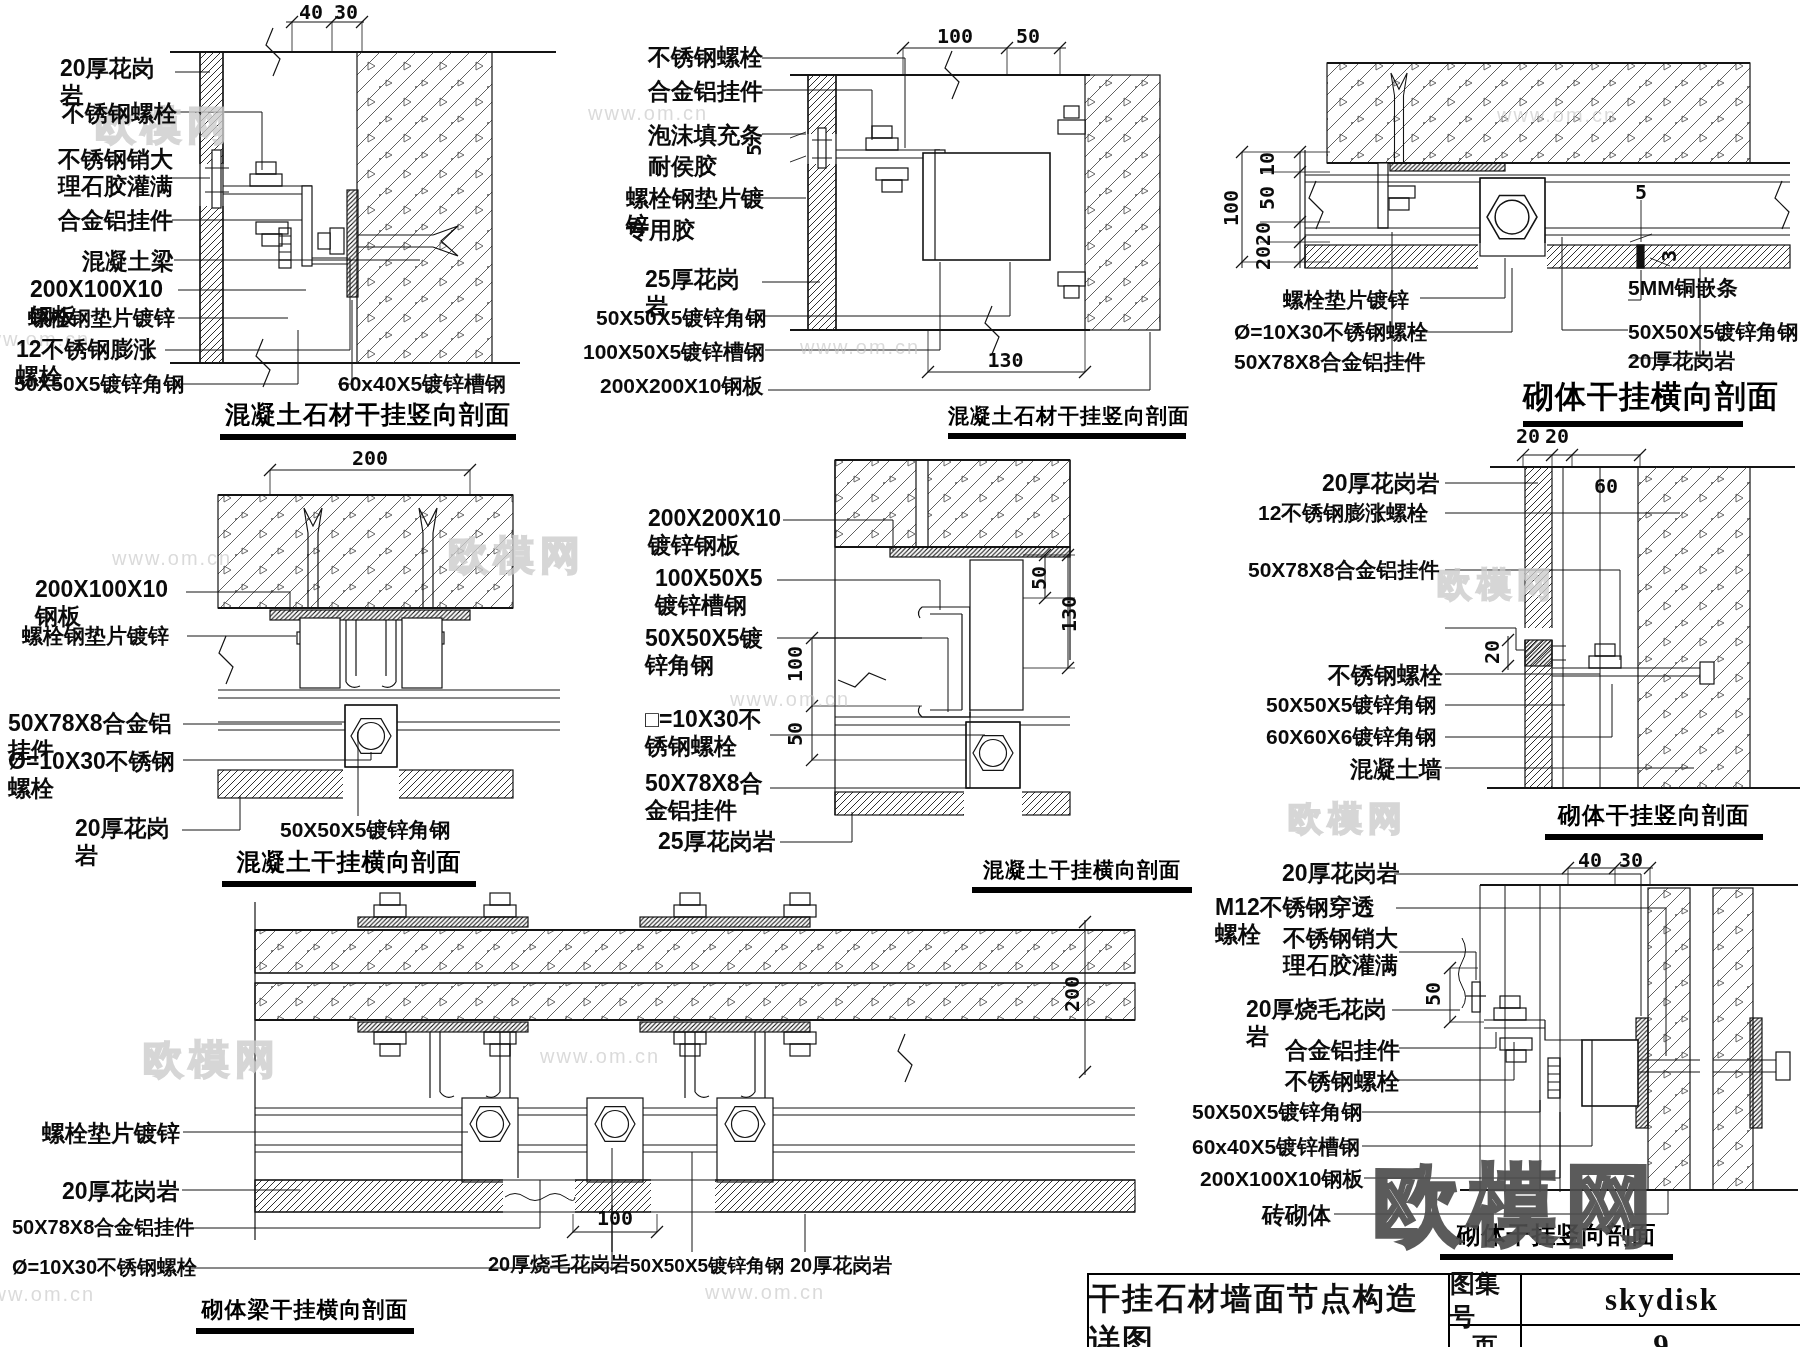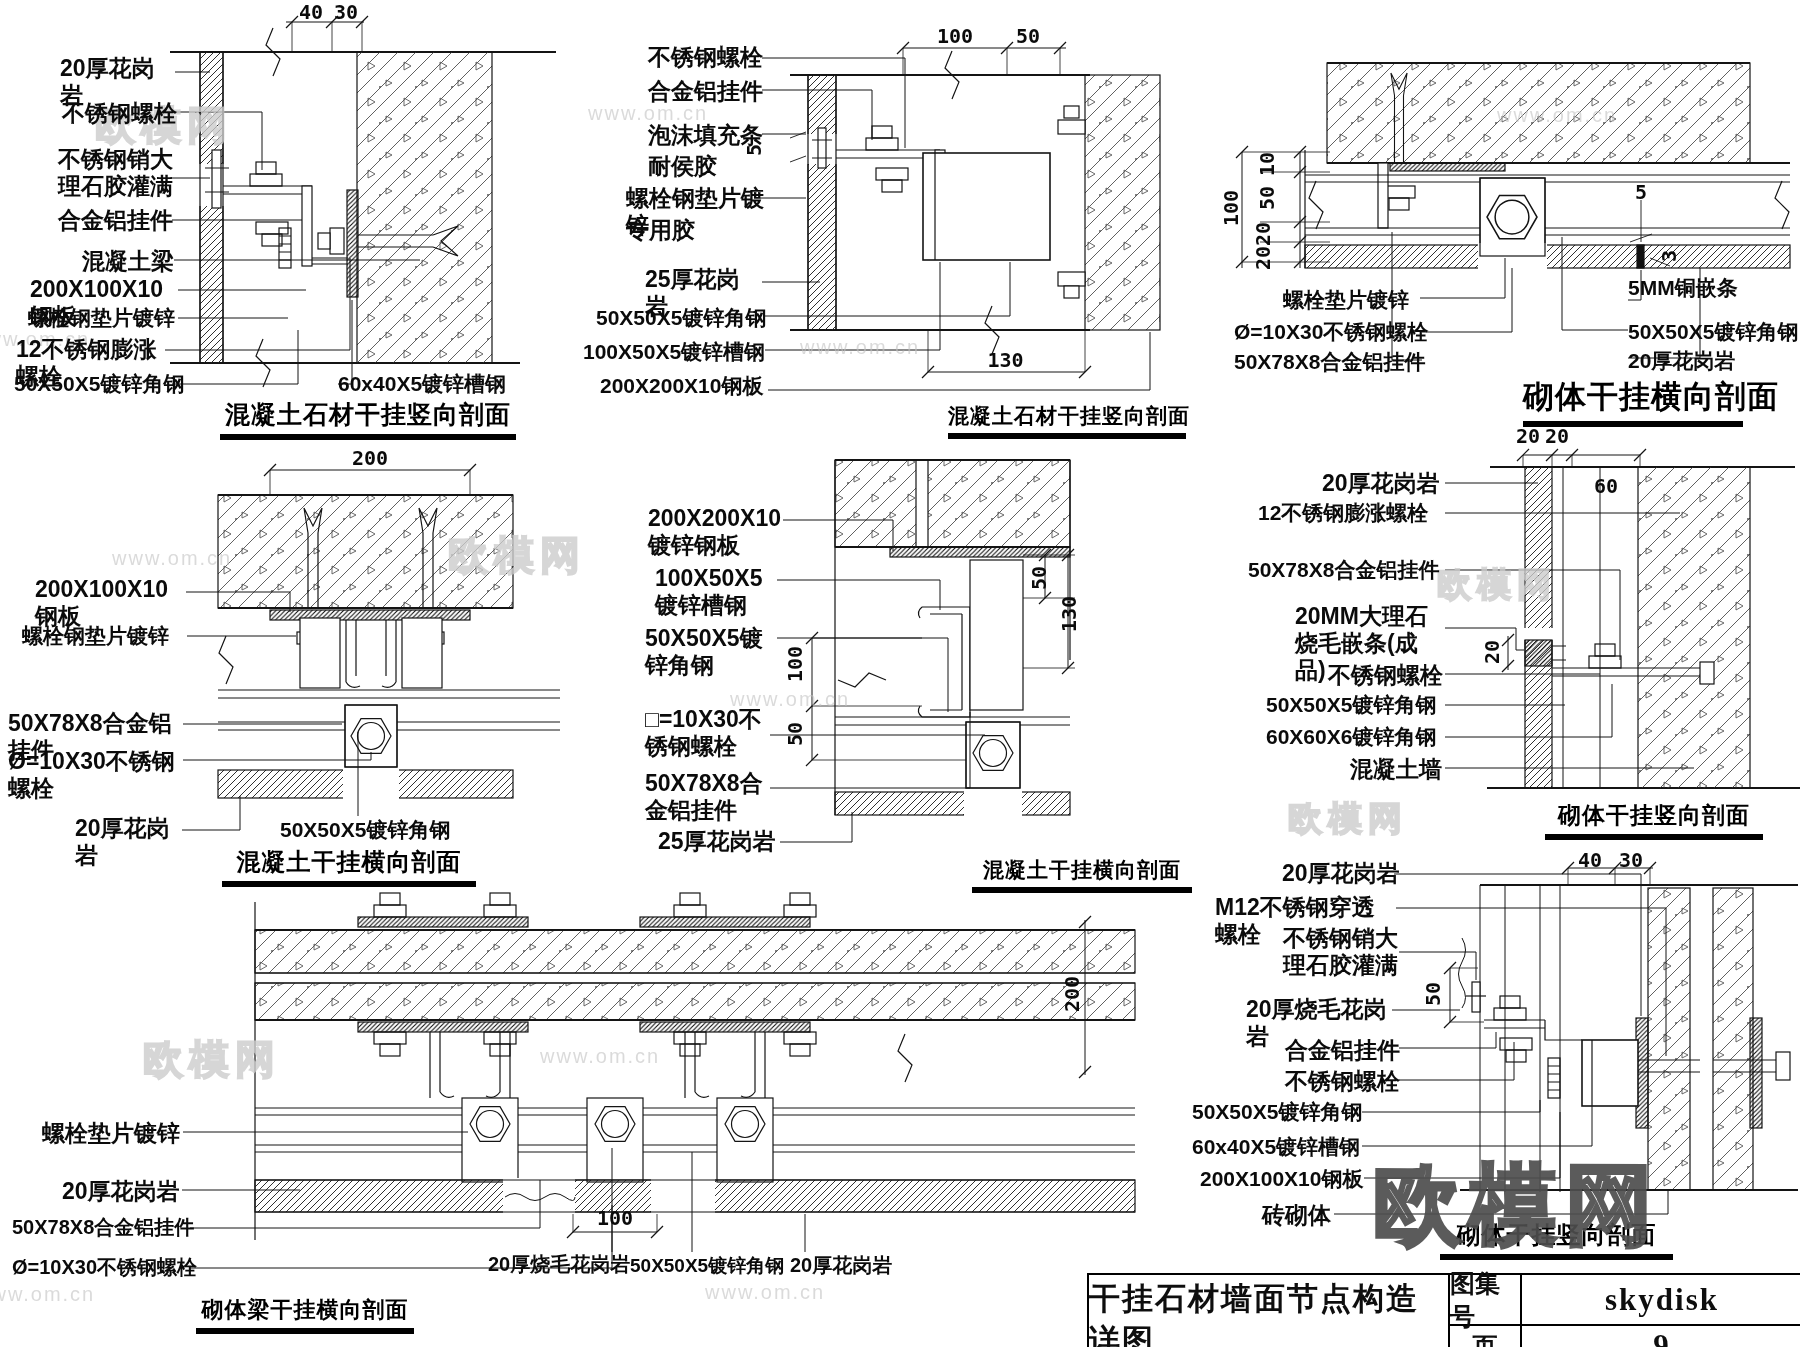--- a/index.html
+++ b/index.html
@@ -488,21 +488,20 @@
 <div class="lbl nw" style="left:658px;top:828px;">25厚花岗岩</div>
 <div class="ptitle" style="left:972px;top:856px;width:220px;font-size:21px;">混凝土干挂横向剖面</div>
 
 <div class="dim s19" style="left:1514px;top:424px;width:28px;">20</div>
 <div class="dim s19" style="left:1544px;top:424px;width:26px;">20</div>
 <div class="dim s19" style="left:1586px;top:428px;width:40px;margin-top:46px;">60</div>
 <div class="dim rot s19" style="left:1478px;top:640px;width:28px;">20</div>
 <div class="lbl nw" style="left:1322px;top:470px;">20厚花岗岩</div>
 <div class="lbl s21 nw" style="left:1258px;top:501px;">12不锈钢膨涨螺栓</div>
 <div class="lbl s21 nw" style="left:1248px;top:558px;">50X78X8合金铝挂件</div>
-<div class="lbl" style="left:1295px;top:603px;width:148px;">20MM大理石烧毛嵌条(成品)</div>
 <div class="lbl nw" style="left:1328px;top:662px;">不锈钢螺栓</div>
 <div class="lbl s21 nw" style="left:1266px;top:693px;">50X50X5镀锌角钢</div>
 <div class="lbl s21 nw" style="left:1266px;top:725px;">60X60X6镀锌角钢</div>
 <div class="lbl nw" style="left:1350px;top:756px;">混凝土墙</div>
 <div class="ptitle" style="left:1545px;top:800px;width:218px;font-size:23px;">砌体干挂竖向剖面</div>
 
 <div class="dim rot" style="left:1042px;top:982px;width:60px;">200</div>
 <div class="dim" style="left:590px;top:1206px;width:50px;">100</div>
 <div class="lbl nw" style="left:42px;top:1120px;">螺栓垫片镀锌</div>
 <div class="lbl nw" style="left:62px;top:1178px;">20厚花岗岩</div>

